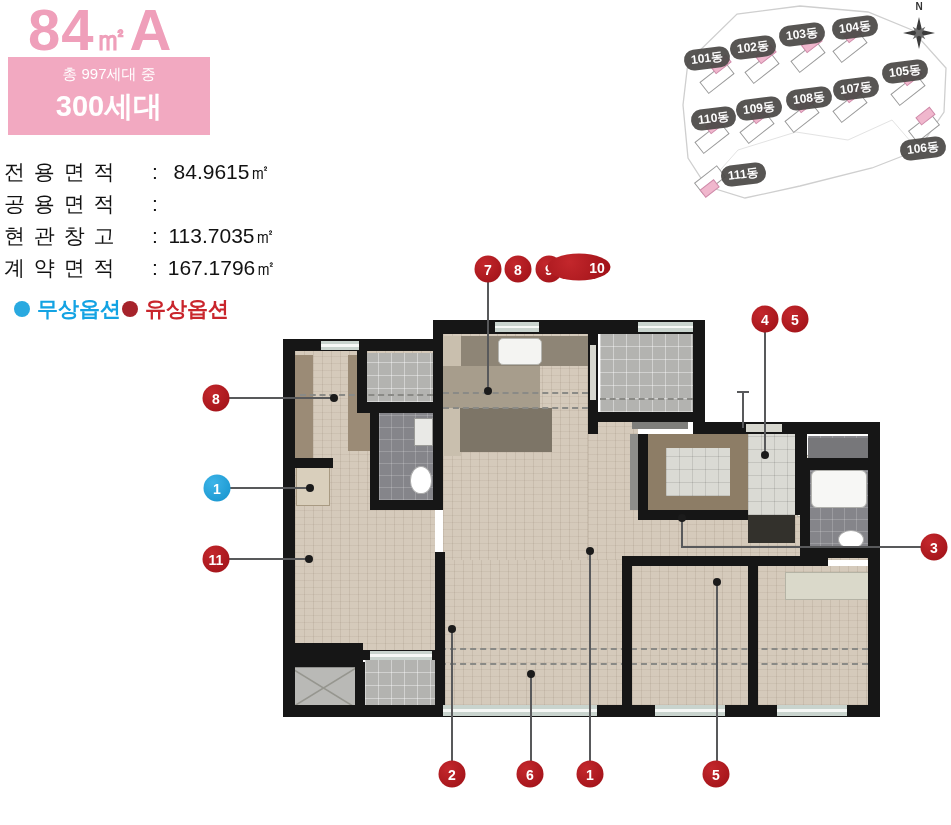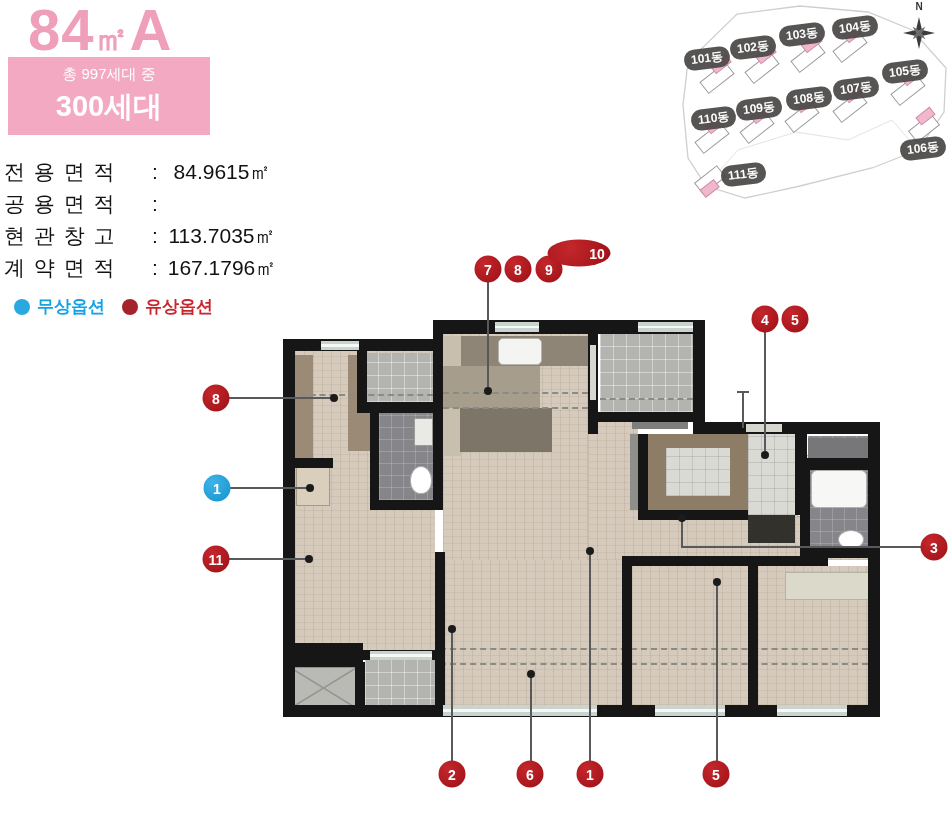--- a/index.html
+++ b/index.html
@@ -12,21 +12,21 @@
   .title .big{font-size:58px;}
   .title .small{font-size:34px;}
   .badge{position:absolute;left:8px;top:57px;width:202px;height:78px;background:#f2a9c1;
          color:#fff;text-align:center;display:flex;flex-direction:column;justify-content:center;gap:3px;}
   .badge .l1{font-size:15px;}
   .badge .l2{font-size:29px;font-weight:bold;}
   .arearow{position:absolute;left:4px;color:#121212;font-size:21px;display:flex;align-items:baseline;}
   .arearow .lb{display:inline-block;width:148px;letter-spacing:0.42em;white-space:nowrap;}
   .arearow .cl{width:12px;}
   .arearow .vl{display:inline-block;width:116px;text-align:center;white-space:nowrap;}
-  .legend{position:absolute;top:295px;display:flex;align-items:center;gap:7px;font-size:17px;font-weight:bold;}
+  .legend{position:absolute;top:295px;display:flex;align-items:center;gap:7px;font-size:21px;font-weight:bold;}
   .ldot{width:16px;height:16px;border-radius:50%;}
 
   
   .pill{position:absolute;background:rgba(74,72,70,0.93);color:#fff;font-size:12px;font-weight:bold;
         padding:2px 7px;border-radius:10px;white-space:nowrap;transform:rotate(-7deg);}
 
   
   .wall{position:absolute;background:#161616;}
   .wood, .woodf{position:absolute;background:
       repeating-linear-gradient(90deg, rgba(90,70,50,0.10) 0 1px, transparent 1px 9px),
@@ -304,21 +304,21 @@
   <div class="dot" style="left:309px;top:559px;"></div>
   <div class="dot" style="left:682px;top:518px;"></div>
   <div class="dot" style="left:452px;top:629px;"></div>
   <div class="dot" style="left:531px;top:674px;"></div>
   <div class="dot" style="left:590px;top:551px;"></div>
   <div class="dot" style="left:717px;top:582px;"></div>
 
   <div class="marker paid" style="left:488px;top:269px;">7</div>
   <div class="marker paid" style="left:518px;top:269px;">8</div>
   <div class="marker paid" style="left:549px;top:269px;">9</div>
-  <div class="marker paid" style="left:579px;top:253px;padding-left:36px;">10</div>
+  <div class="marker paid" style="left:579px;top:267px;padding-left:36px;">10</div>
   <div class="marker paid" style="left:765px;top:319px;">4</div>
   <div class="marker paid" style="left:795px;top:319px;">5</div>
   <div class="marker paid" style="left:216px;top:398px;">8</div>
   <div class="marker free" style="left:217px;top:488px;">1</div>
   <div class="marker paid" style="left:216px;top:559px;">11</div>
   <div class="marker paid" style="left:934px;top:547px;">3</div>
   <div class="marker paid" style="left:452px;top:774px;">2</div>
   <div class="marker paid" style="left:530px;top:774px;">6</div>
   <div class="marker paid" style="left:590px;top:774px;">1</div>
   <div class="marker paid" style="left:716px;top:774px;">5</div>

